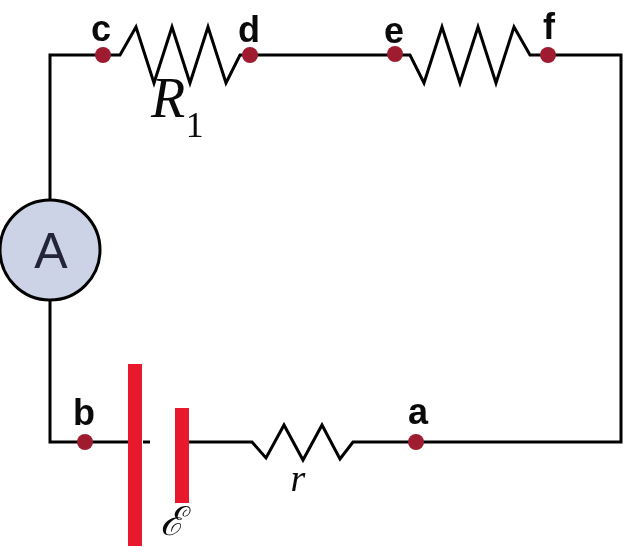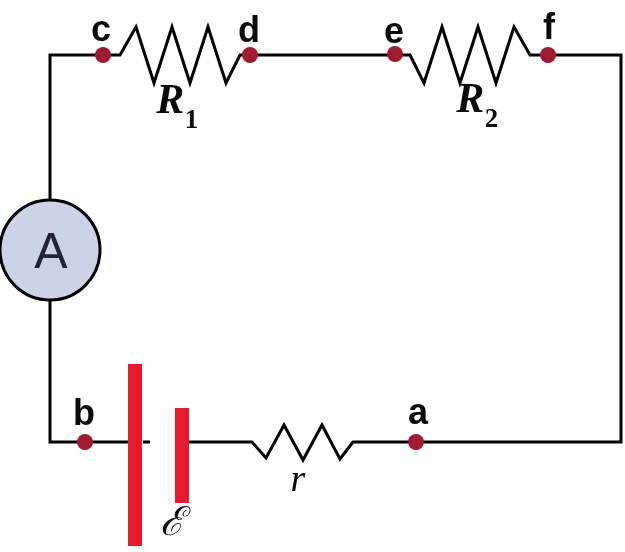--- a/index.html
+++ b/index.html
@@ -35,22 +35,22 @@
     user-select: none;
   }
   .node-label {
     font-family: "Liberation Sans", sans-serif;
     font-size: 36px;
     font-weight: 600;
   }
   .res-label {
     font-family: "Liberation Serif", serif;
     font-style: italic;
-    font-size: 42px;
-    font-weight: 700;
+    font-size: 56px;
+    font-weight: 400;
   }
   .res-label sub {
     font-style: normal;
     font-size: 0.64em;
     position: relative;
     top: 0.22em;
     left: 0.02em;
   }
   .res-label-small {
     font-family: "Liberation Serif", serif;
@@ -102,21 +102,20 @@
 
   <div class="label node-label" style="left:101px; top:29px">c</div>
   <div class="label node-label" style="left:249px; top:30px">d</div>
   <div class="label node-label" style="left:394px; top:31px">e</div>
   <div class="label node-label" style="left:549px; top:27px">f</div>
   <div class="label node-label" style="left:84px; top:413px">b</div>
   <div class="label node-label" style="left:418px; top:412px">a</div>
 
   <div class="label res-label" style="left:177px; top:103px"><span>R</span><sub>1</sub></div>
 
-  <div class="label res-label" style="left:477px; top:102px"><span>R</span><sub>2</sub></div>
 
   <div class="label res-label-small" style="left:298px; top:478px">r</div>
 
   <div class="label emf-label" style="left:172px; top:521px">ℰ</div>
 
   <div class="label ammeter-label" style="left:51px; top:251px">A</div>
 
 </div>
 
 </body></html>

